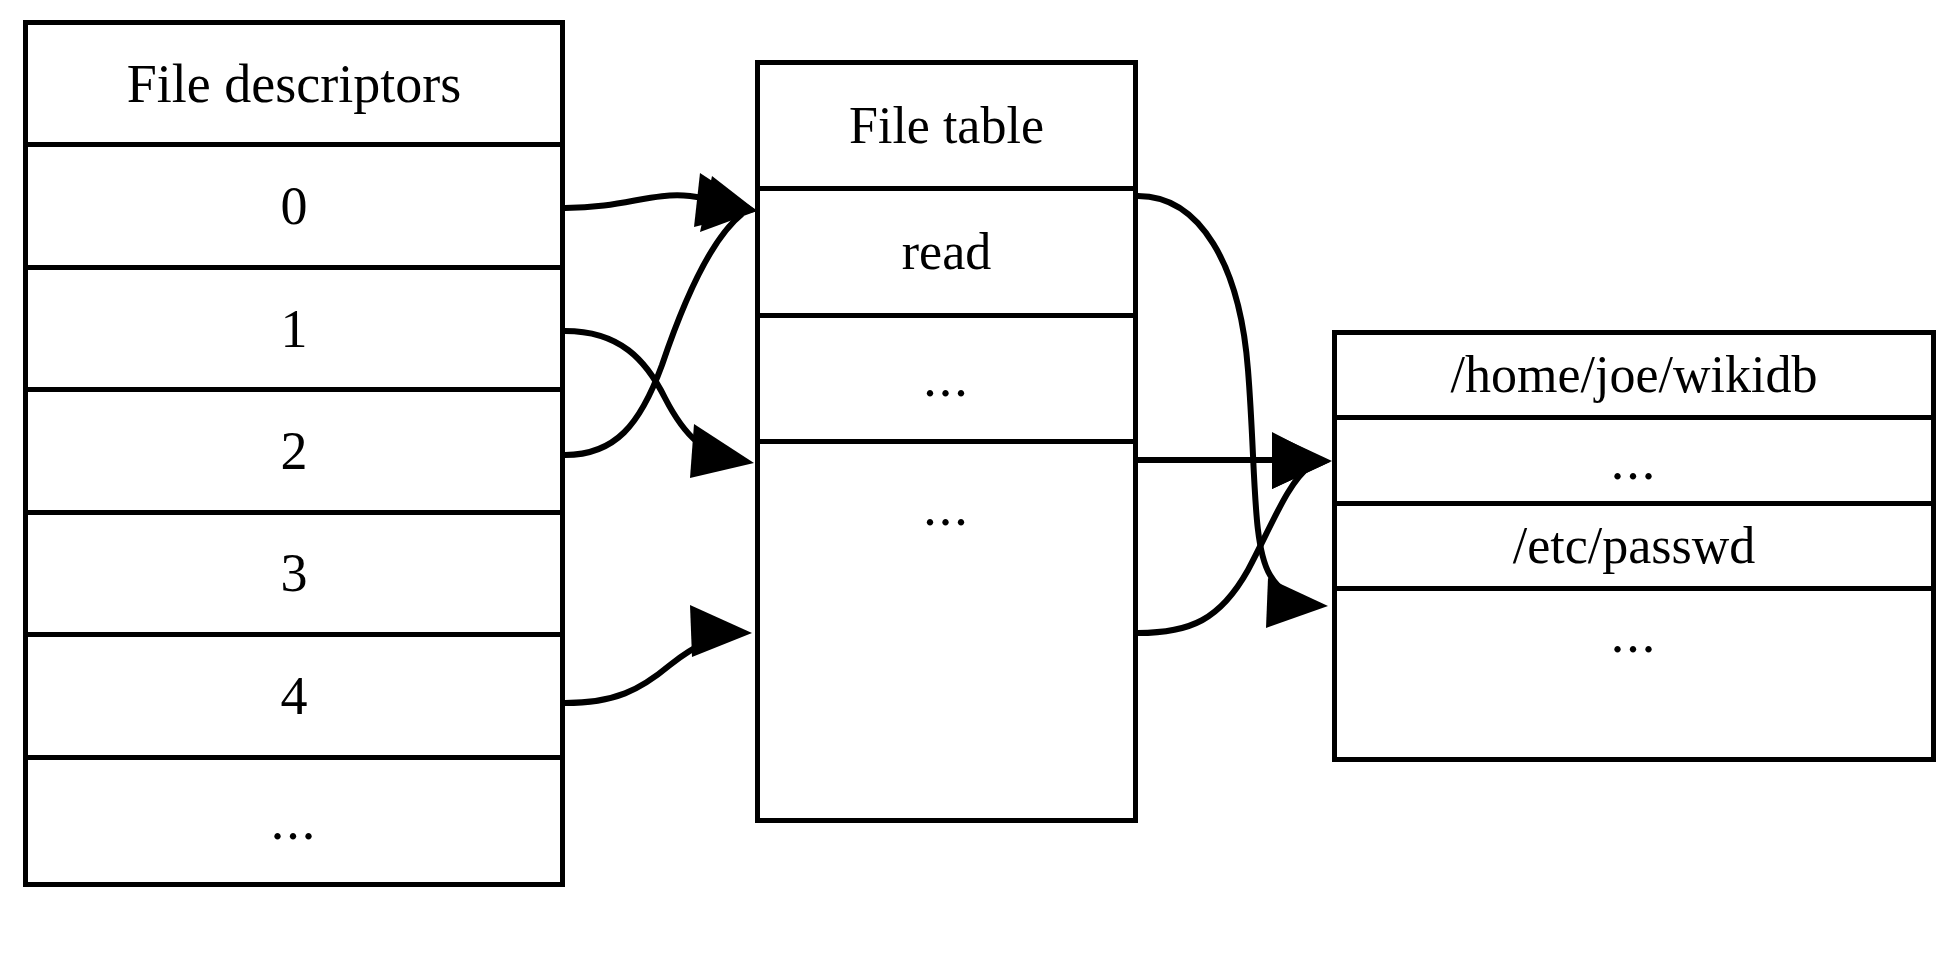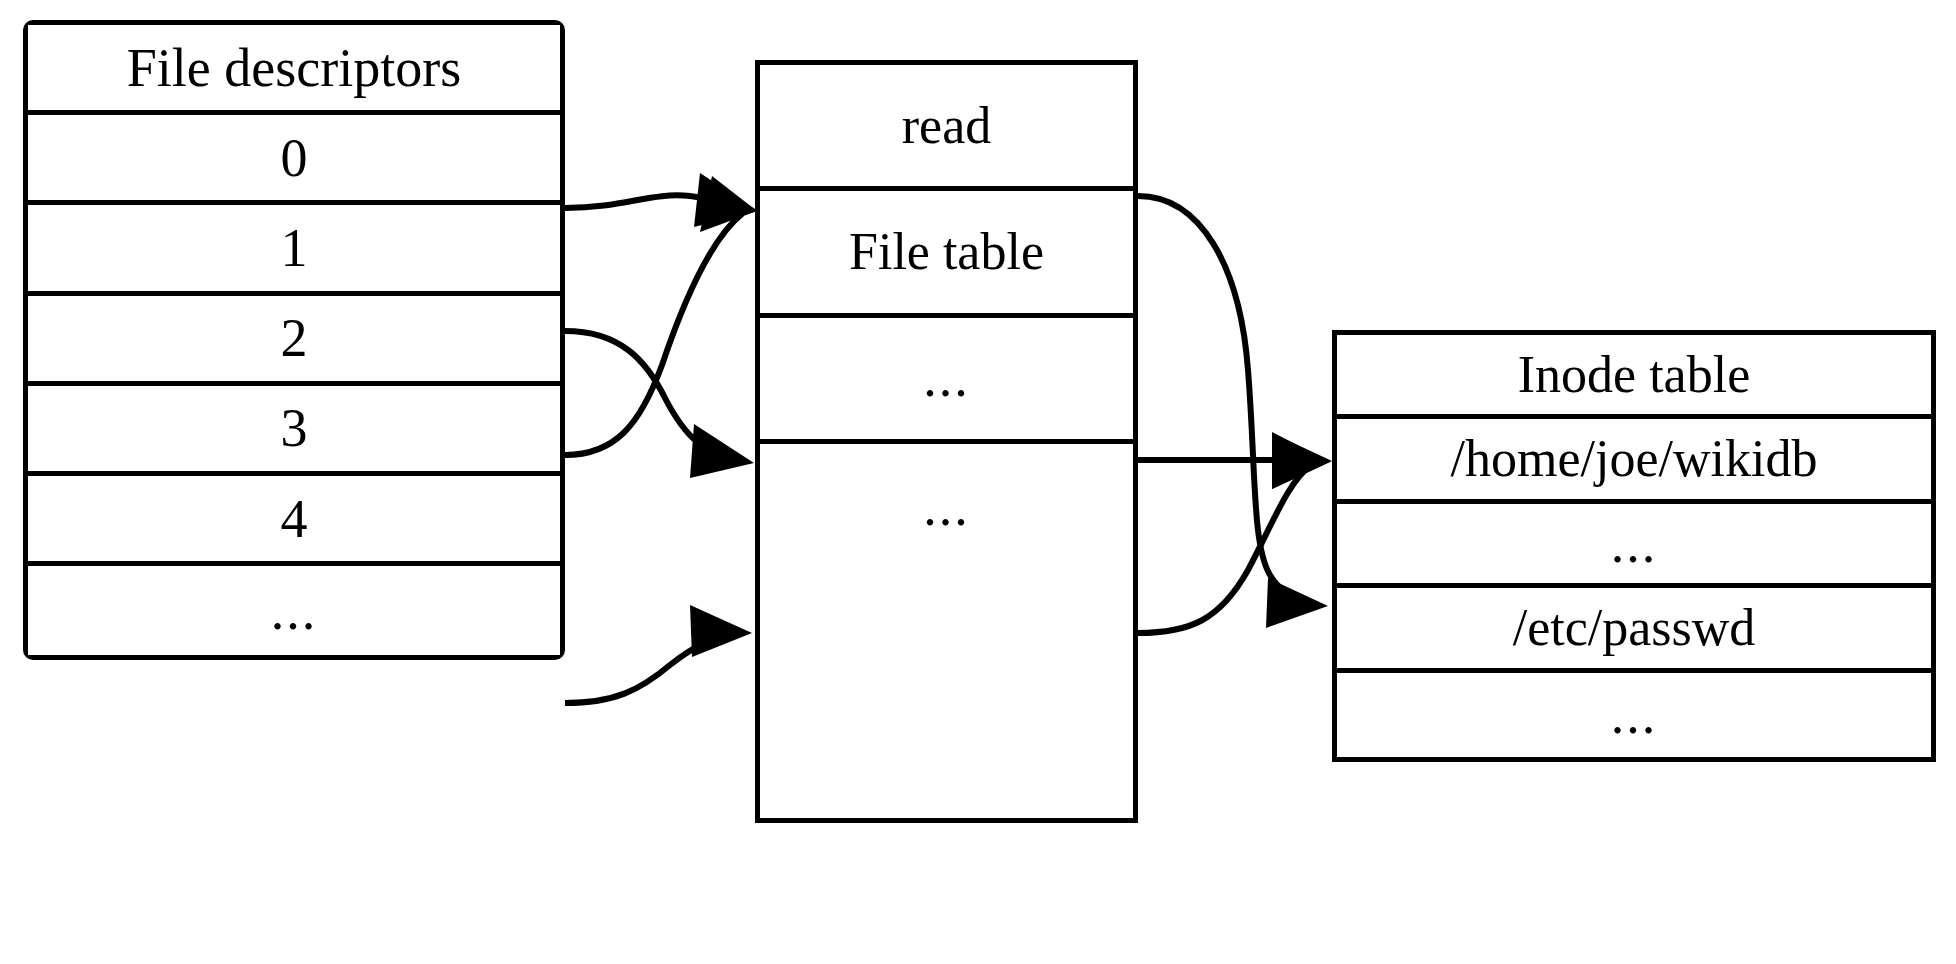--- a/index.html
+++ b/index.html
@@ -50,22 +50,21 @@
   .tbl .row.ellipsis {
     font-size: 54px;
     letter-spacing: 2px;
   }
 
   
   #fd-table {
     left: 23px;
     top: 20px;
     width: 542px;
-    height: 640px;
-    border-radius: 10px;
+    height: 867px;
   }
   #fd-table .row { height: 123.8px; }
 
   #file-table {
     left: 755px;
     top: 60px;
     width: 383px;
     height: 763px;
   }
   #file-table .row { height: 126.3px; }
@@ -111,28 +110,27 @@
     <div class="row header">File descriptors</div>
     <div class="row cell">0</div>
     <div class="row cell">1</div>
     <div class="row cell">2</div>
     <div class="row cell">3</div>
     <div class="row cell">4</div>
     <div class="row ellipsis">...</div>
   </div>
 
   <div class="tbl" id="file-table">
+    <div class="row header">File table</div>
     <div class="row cell">read</div>
-    <div class="row header">File table</div>
     <div class="row ellipsis">...</div>
     <div class="row ellipsis">...</div>
   </div>
 
   <div class="tbl" id="inode-table">
-    <div class="row header">Inode table</div>
     <div class="row cell">/home/joe/wikidb</div>
     <div class="row ellipsis">...</div>
     <div class="row cell">/etc/passwd</div>
     <div class="row ellipsis">...</div>
   </div>
 
   <svg id="arrows" viewBox="0 0 1956 964">
 
     <g>
       <path class="link" d="M 565,208 C 625,208 650,192 690,196 C 715,199 735,205 748,210"></path>

